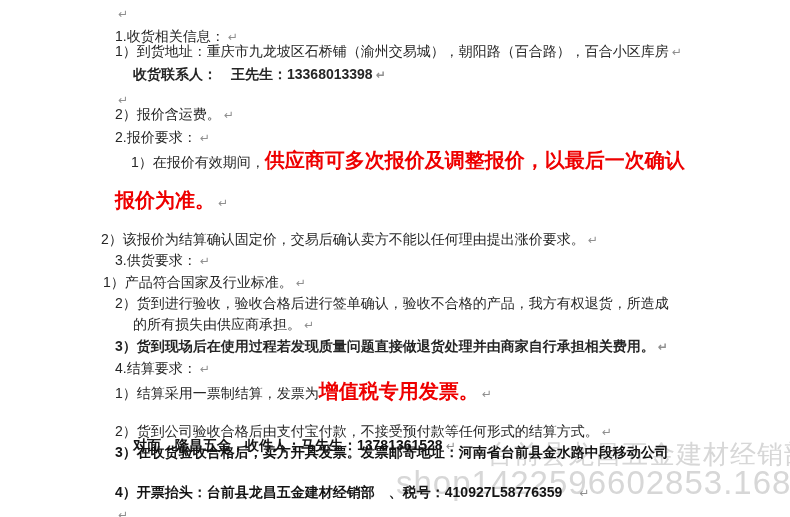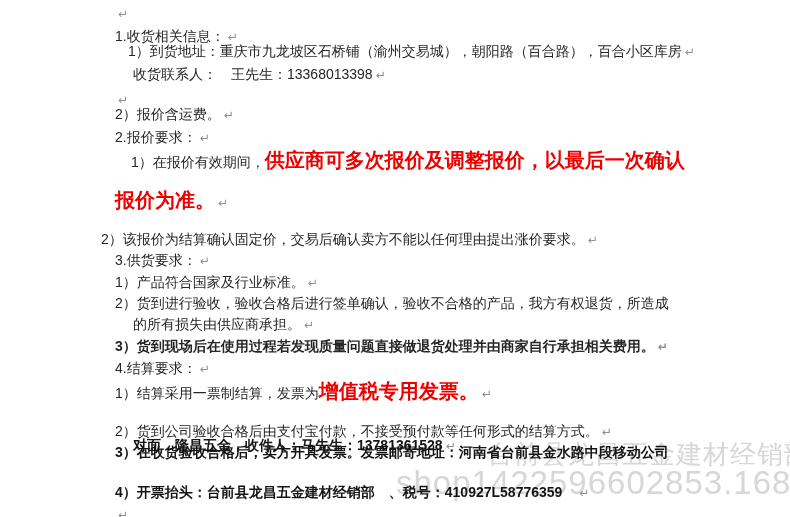--- a/index.html
+++ b/index.html
@@ -63,30 +63,30 @@
 </style>
 </head>
 <body>
 
 <div class="page">
   <div class="watermark-company">台前县龙昌五金建材经销部</div>
   <div class="watermark-url">shop1422596602853.1688.com</div>
   <div>
       <div class="doc-line" style="top: 2px; left: 115px;"><span class="pilcrow">↵</span></div>
       <div class="doc-line" style="top: 17px; left: 115px; margin-top: 8px;"><span class="seg-normal">1.收货相关信息：</span><span class="pilcrow">↵</span></div>
-      <div class="doc-line" style="top: 40px; left: 128px;"><span class="seg-normal">1）到货地址：重庆市九龙坡区石桥铺（渝州交易城），朝阳路（百合路），百合小区库房</span><span class="pilcrow">↵</span></div>
-      <div class="doc-line" style="top: 63px; left: 133px;"><span class="seg-normal">收货联系人：　王先生：13368013398</span><span class="pilcrow">↵</span></div>
+      <div class="doc-line" style="top: 40px; left: 115px;"><span class="seg-normal">1）到货地址：重庆市九龙坡区石桥铺（渝州交易城），朝阳路（百合路），百合小区库房</span><span class="pilcrow">↵</span></div>
+      <div class="doc-line" style="top: 63px; left: 133px; font-weight: bold;"><span class="seg-normal">收货联系人：　王先生：13368013398</span><span class="pilcrow">↵</span></div>
       <div class="doc-line" style="top: 88px; left: 115px;"><span class="pilcrow">↵</span></div>
       <div class="doc-line" style="top: 103px; left: 115px;"><span class="seg-normal">2）报价含运费。</span><span class="pilcrow">↵</span></div>
       <div class="doc-line" style="top: 126px; left: 115px;"><span class="seg-normal">2.报价要求：</span><span class="pilcrow">↵</span></div>
       <div class="doc-line" style="top: 150px; left: 115px; margin-left: 16px;"><span class="seg-normal">1）在报价有效期间，</span><span class="seg-red">供应商可多次报价及调整报价，以最后一次确认</span></div>
       <div class="doc-line" style="top: 190px; left: 115px;"><span class="seg-red">报价为准。</span><span class="pilcrow">↵</span></div>
       <div class="doc-line" style="top: 228px; left: 101px;"><span class="seg-normal">2）该报价为结算确认固定价，交易后确认卖方不能以任何理由提出涨价要求。</span><span class="pilcrow">↵</span></div>
       <div class="doc-line" style="top: 249px; left: 115px;"><span class="seg-normal">3.供货要求：</span><span class="pilcrow">↵</span></div>
-      <div class="doc-line" style="top: 271px; left: 115px;"><span class="seg-normal">1）产品符合国家及行业标准。</span><span class="pilcrow">↵</span></div>
+      <div class="doc-line" style="top: 271px; left: 103px;"><span class="seg-normal">1）产品符合国家及行业标准。</span><span class="pilcrow">↵</span></div>
       <div class="doc-line" style="top: 292px; left: 115px;"><span class="seg-normal">2）货到进行验收，验收合格后进行签单确认，验收不合格的产品，我方有权退货，所造成</span></div>
       <div class="doc-line" style="top: 313px; left: 133px; text-align: right;"><span class="seg-normal">的所有损失由供应商承担。</span><span class="pilcrow">↵</span></div>
       <div class="doc-line" style="top: 335px; left: 115px; font-weight: bold;"><span class="seg-normal">3）货到现场后在使用过程若发现质量问题直接做退货处理并由商家自行承担相关费用。</span><span class="pilcrow">↵</span></div>
       <div class="doc-line" style="top: 357px; left: 115px;"><span class="seg-normal">4.结算要求：</span><span class="pilcrow">↵</span></div>
       <div class="doc-line" style="top: 381px; left: 115px;"><span class="seg-normal">1）结算采用一票制结算，发票为</span><span class="seg-red">增值税专用发票。</span><span class="pilcrow">↵</span></div>
       <div class="doc-line" style="top: 420px; left: 115px;"><span class="seg-normal">2）货到公司验收合格后由支付宝付款，不接受预付款等任何形式的结算方式。</span><span class="pilcrow">↵</span></div>
       <div class="doc-line" style="top: 441px; left: 115px;"><span class="seg-bold">3）在收货验收合格后，卖方开具发票。发票邮寄地址：河南省台前县金水路中段移动公司</span></div>
       <div class="doc-line" style="top: 434px; left: 133px;"><span class="seg-bold">对面，隆昌五金，收件人：马先生：13781361528</span><span class="pilcrow">↵</span></div>
       <div class="doc-line" style="top: 481px; left: 115px;"><span class="seg-bold">4）开票抬头：台前县龙昌五金建材经销部　、税号：410927L58776359　</span><span class="pilcrow">↵</span></div>
       <div class="doc-line" style="top: 503px; left: 115px;"><span class="pilcrow">↵</span></div>

